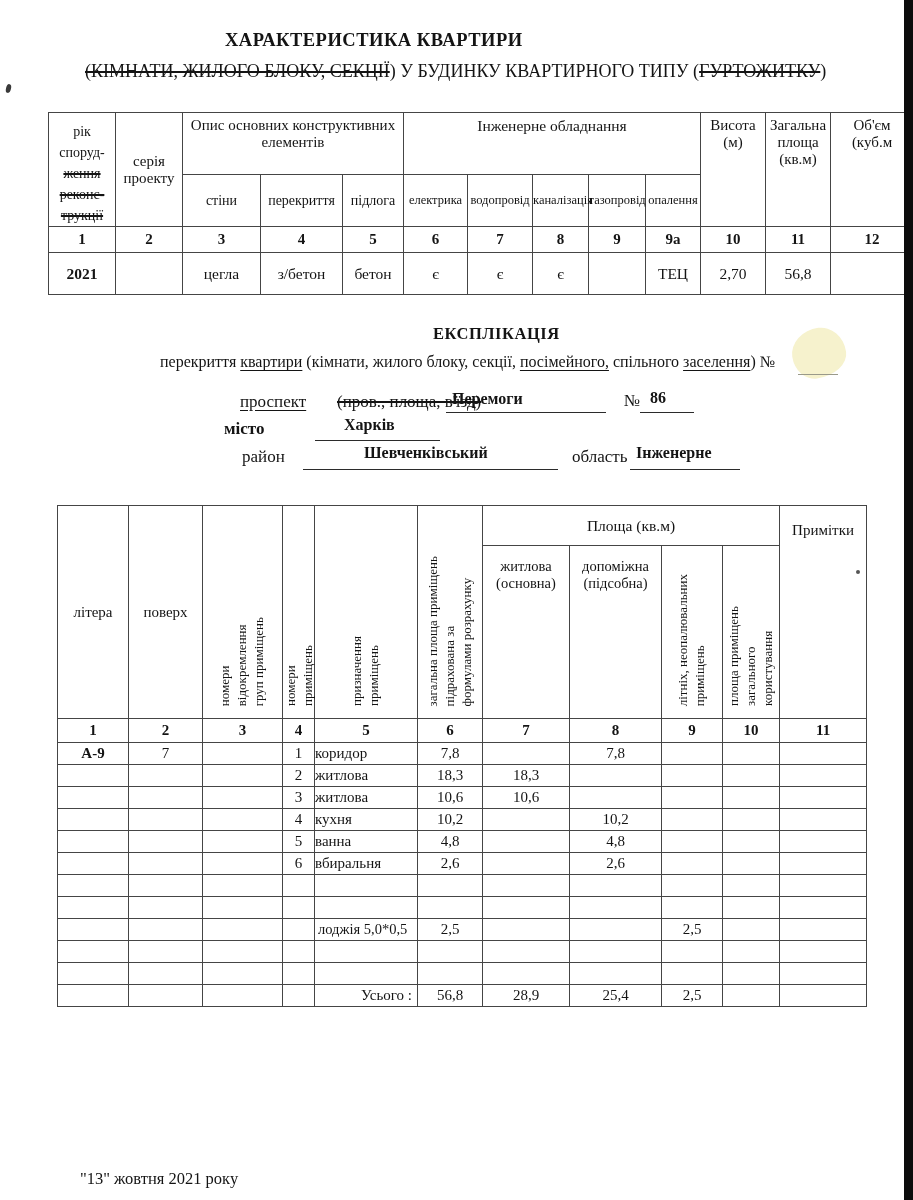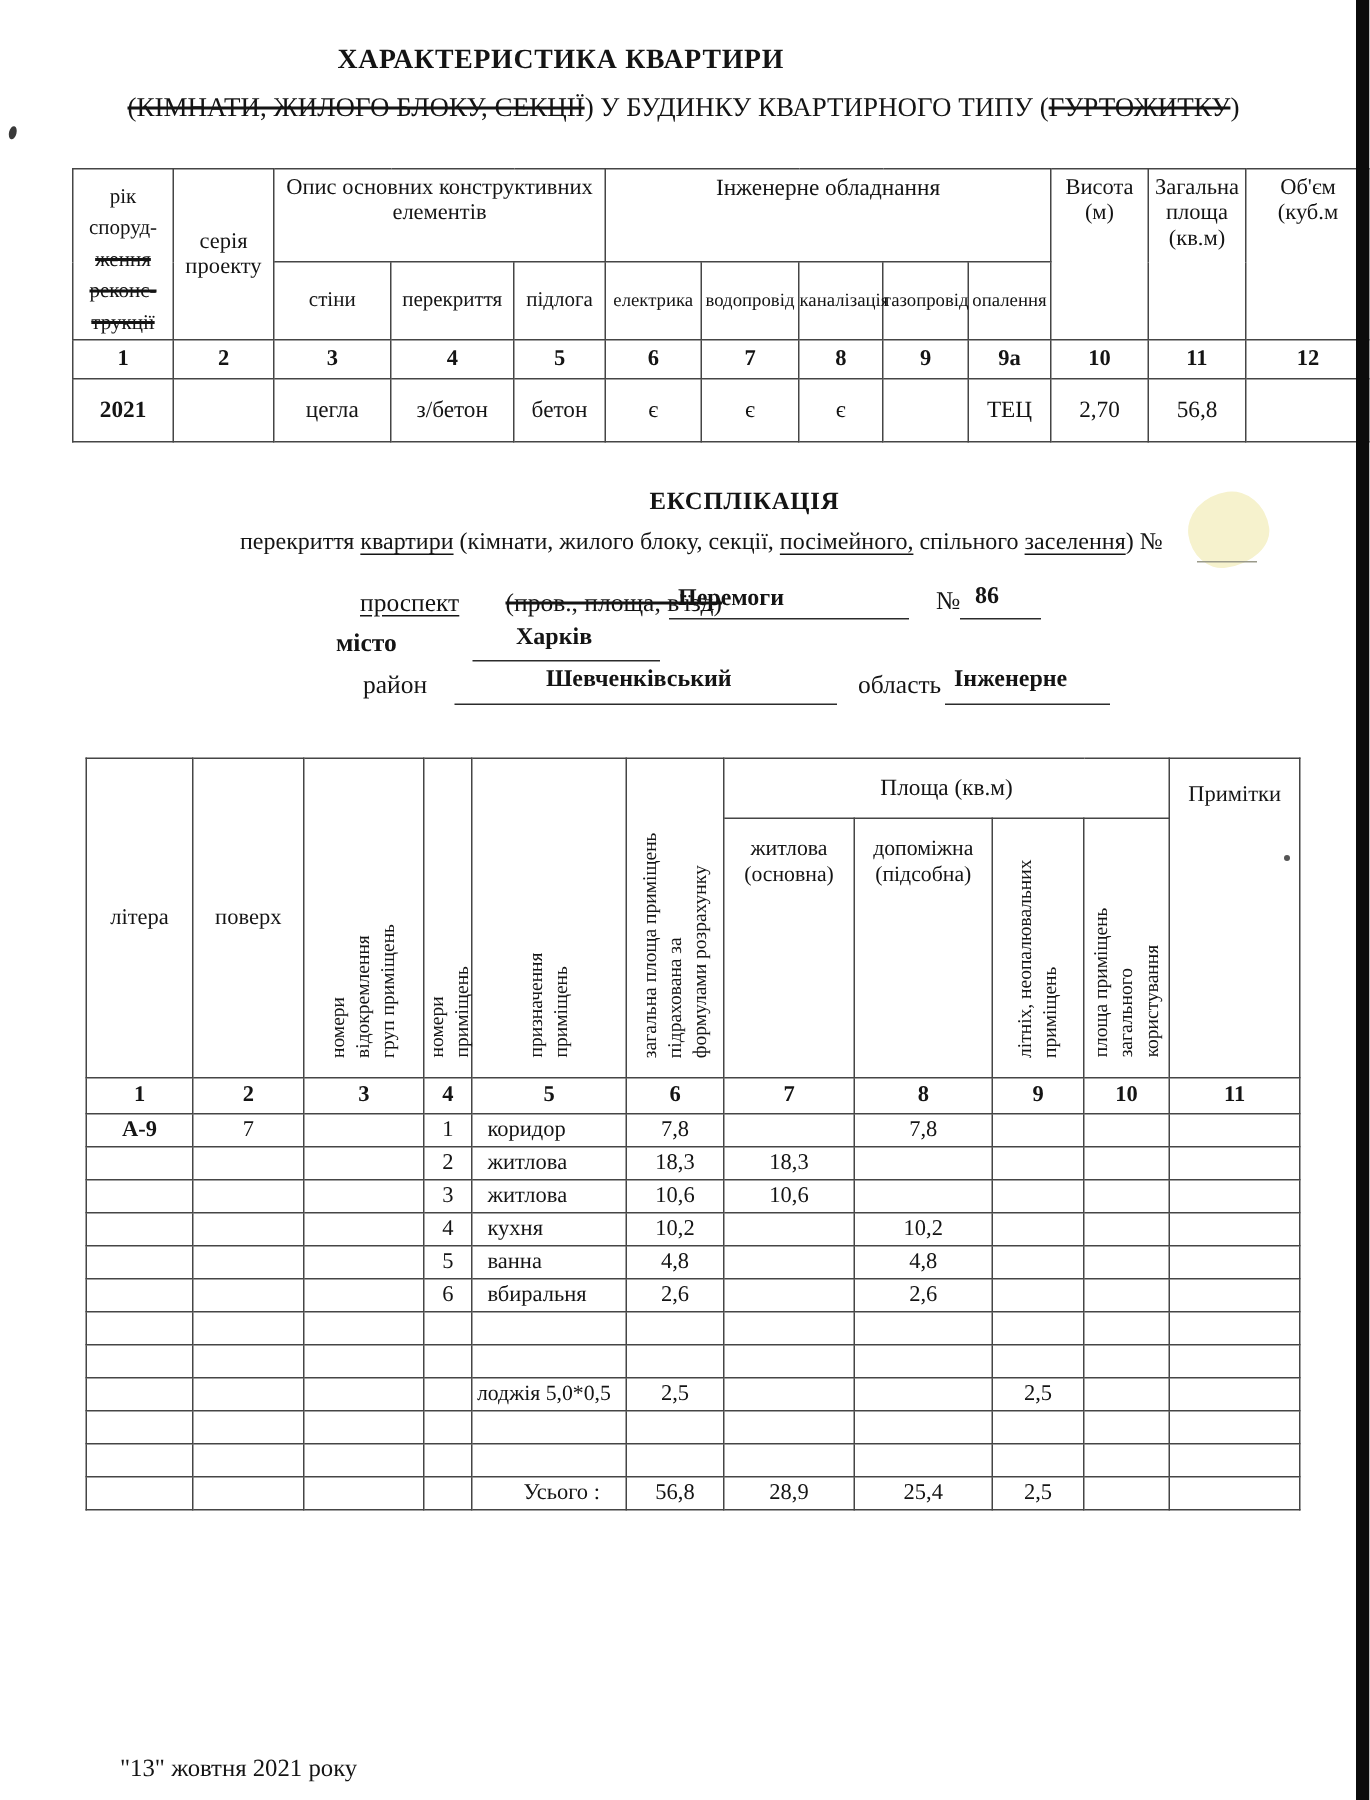--- a/index.html
+++ b/index.html
@@ -35,23 +35,23 @@
   .t2 .h1 { height:40px; }
   .t2 .h2 { height:173px; }
   .t2 .numsrow { height:24px; }
   .t2 .numsrow td { font-weight:600; }
   .t2 tbody tr.datarow { height:22px; }
   .t2 .vcell { vertical-align:bottom; text-align:center; padding-bottom:8px; }
   .vert { writing-mode:vertical-rl; transform:rotate(180deg); display:inline-block;
           white-space:pre-line; font-size:13px; line-height:1.3; text-align:left; }
   .t2 .htop { vertical-align:top; padding-top:12px; font-size:14.5px; }
   .t2 .notehead { vertical-align:top; padding-top:16px; }
-  .t2 .pl { text-align:left; padding-left:10px; }
+  .t2 .pl { text-align:left; }
   .t2 .tight { padding-left:3px; font-size:14.5px; white-space:nowrap; }
-  .t2 .pr { text-align:right; padding-right:17px; }
+  .t2 .pr { text-align:right; padding-right:5px; }
 
   .fill-line { position:absolute; height:0; border-bottom:1.5px solid #2b2b2b; }
   .label { font-size:17px; }
   .value { font-size:16px; font-weight:bold; }
 
   .edge-strip { position:absolute; right:0; top:0; width:9px; height:1200px;
                 background:#0c0c0c; z-index:9; }
   .blob { position:absolute; left:792px; top:328px; width:54px; height:50px;
           background:#f6f2cd; border-radius:55% 45% 60% 40% / 50% 55% 45% 50%;
           transform:rotate(-8deg); z-index:1; }

